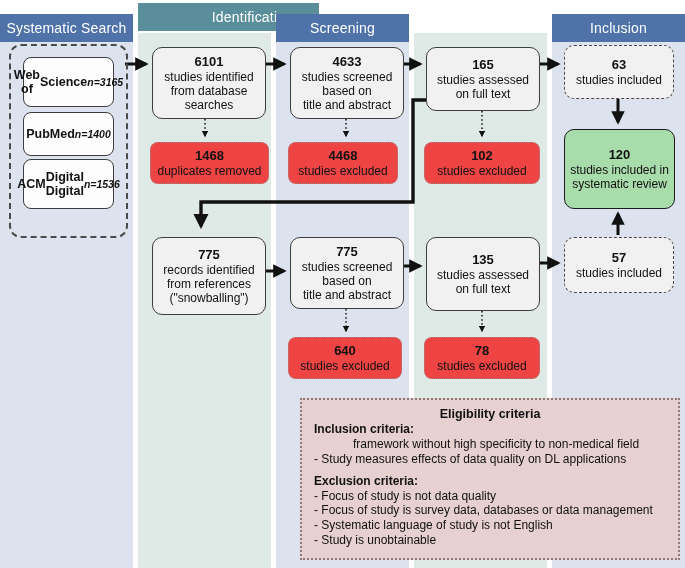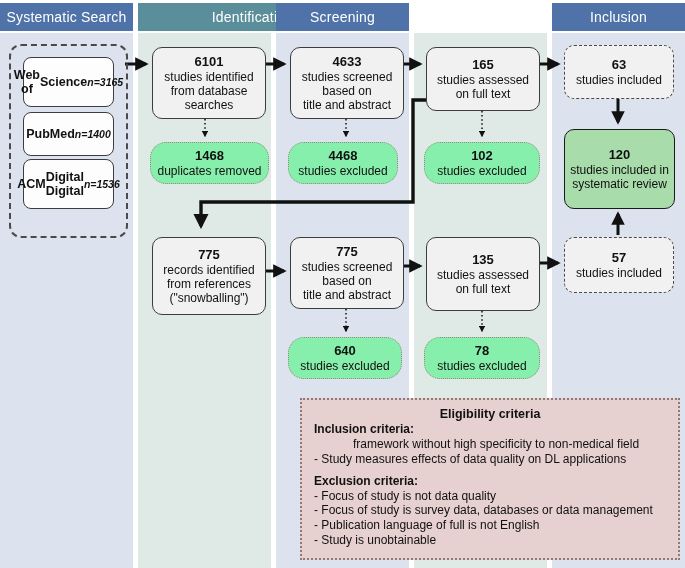--- a/index.html
+++ b/index.html
@@ -4,31 +4,31 @@
 <style>
   html,body{margin:0;padding:0;background:#fff;}
   .canvas{position:relative;width:685px;height:568px;background:#ffffff;
           font-family:"Liberation Sans",sans-serif;overflow:hidden;color:#111;}
   .colbg{position:absolute;top:33px;bottom:0;width:133px;z-index:0;}
   .colbg.blue{background:#dce3ee;}
   .colbg.mint{background:#dfeae6;}
   .colheader{position:absolute;top:3px;height:28px;width:133px;z-index:1;
              display:flex;align-items:center;justify-content:center;
              color:#fff;font-size:14px;letter-spacing:.2px;}
-  .colheader.blue{background:#4f73a8;}
+  .colheader.blue{background:#4f73a8;margin-top:11px;}
   .colheader.teal{background:#5a8e9b;padding-left:48px;}
   svg.arrows{position:absolute;left:0;top:0;z-index:2;pointer-events:none;}
   .box{position:absolute;z-index:3;background:#f1f1f1;border:1.6px solid #3d3d3d;
        border-radius:10px;display:flex;flex-direction:column;align-items:center;
        justify-content:center;text-align:center;font-size:12px;line-height:1.17;}
   .box .num{font-weight:bold;font-size:13px;margin-bottom:1px;}
   .box.dashedb{border-style:dashed;border-width:1.8px;border-color:#4a4a4a;}
   .box.green{background:#a9dcab;border-color:#1a1a1a;}
-  .pinkbox{position:absolute;z-index:3;background:#86efac;border:1.5px dotted #a08484;
-           border-radius:16px;display:flex;flex-direction:column;align-items:center;
+  .pinkbox{position:absolute;z-index:3;background:#ef4444;border:1.5px dotted #a08484;
+           border-radius:8px;display:flex;flex-direction:column;align-items:center;
            justify-content:center;text-align:right;font-size:12px;line-height:1.18;}
   .pinkbox .num{font-weight:bold;font-size:13px;}
   .srcwrap{position:absolute;left:9px;top:44px;width:115px;height:190px;z-index:3;
            border:2px dashed #4a4a4a;border-radius:12px;}
   .srcbox{position:absolute;left:12px;width:89px;background:#fdfdfd;border:1.5px solid #3d3d3d;
           border-radius:8px;display:flex;align-items:center;
           justify-content:center;text-align:center;font-size:12.5px;line-height:1.15;font-weight:bold;}
   .srcbox .n{font-style:italic;font-size:10.5px;margin-top:1px;}
   .srcdate{position:absolute;left:0;width:115px;top:162px;text-align:center;font-size:13px;}
   .criteria{position:absolute;left:300px;top:398px;width:380px;height:162px;z-index:3;
@@ -174,17 +174,17 @@
 
   <div class="criteria">
     <div class="ttl">Eligibility criteria</div>
     <div class="hd">Inclusion criteria:</div>
     <div class="li indent">framework without high specificity to non-medical field</div>
     <div class="li">- Study measures effects of data quality on DL applications</div>
     <div class="spacer"></div>
     <div class="hd">Exclusion criteria:</div>
     <div class="li">- Focus of study is not data quality</div>
     <div class="li">- Focus of study is survey data, databases or data management</div>
-    <div class="li">- Publication language of full is not English</div>
+    <div class="li">- Systematic language of study is not English</div>
     <div class="li">- Study is unobtainable</div>
   </div>
 
 </div>
 
 </body></html>

